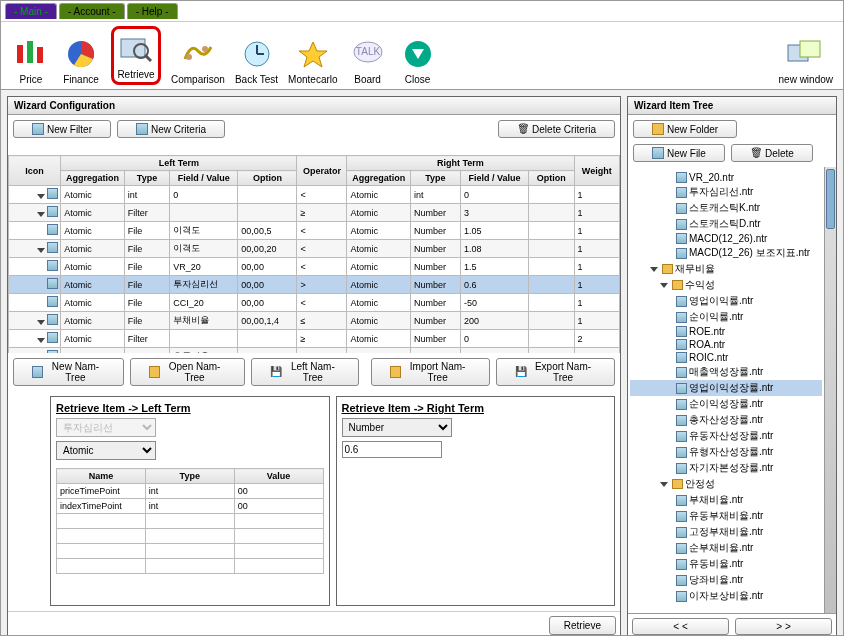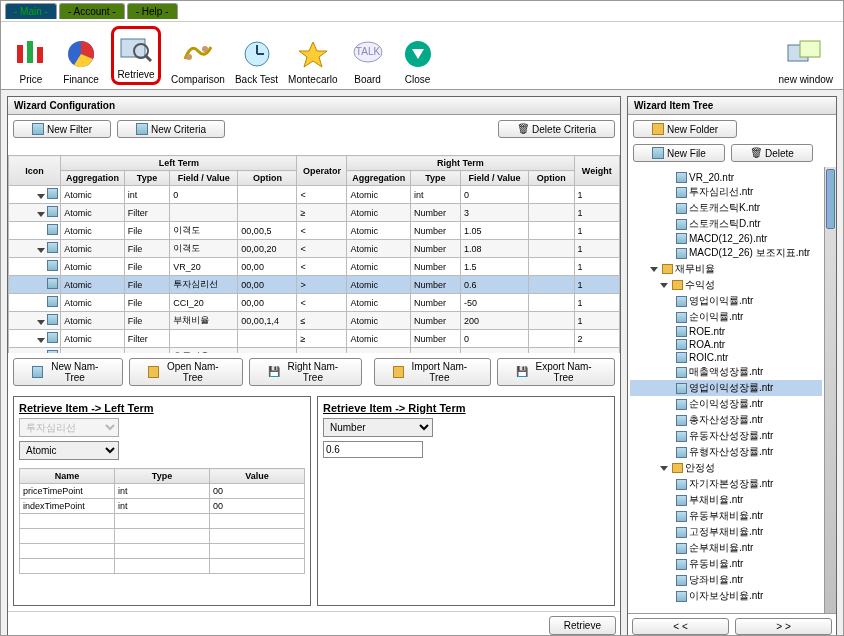--- a/index.html
+++ b/index.html
@@ -1,19 +1,19 @@
 <!DOCTYPE html>
 <html><head>
 <meta charset="utf-8">
 <style>
 * { box-sizing: border-box; margin: 0; padding: 0; font-family: Arial, sans-serif; font-size: 10px; }
 body { background: #f0f0f0; width: 844px; height: 636px; overflow: hidden; border: 1px solid #999; }
 .menubar { display: flex; gap: 2px; padding: 2px 4px; background: #fff; border-bottom: 1px solid #ccc; }
 .menu-tab { padding: 2px 8px; border: 1px solid #999; border-bottom: none; background: #4d7c0f; border-radius: 3px 3px 0 0; cursor: pointer; }
-.menu-tab.active { color: #0a0; background: #0c4a6e; }
+.menu-tab.active { color: #0a0; background: #4c1d95; }
 .toolbar { display: flex; gap: 10px; padding: 4px 10px; background: #fff; border-bottom: 1px solid #999; align-items: flex-end; position: relative; }
 .tool-item { display: flex; flex-direction: column; align-items: center; gap: 2px; cursor: pointer; }
 .tool-item .ico { width: 40px; height: 36px; display: flex; align-items: center; justify-content: center; }
 .tool-item span { font-size: 10px; }
 .tool-item.highlight { border: 3px solid #d00; border-radius: 8px; padding: 2px; }
 .tool-right { margin-left: auto; }
 .main { display: flex; gap: 6px; padding: 6px; height: calc(636px - 80px); }
 .panel { border: 1px solid #666; background: #fff; display: flex; flex-direction: column; }
 .panel-title { background: linear-gradient(#fafafa,#e0e0e0); padding: 3px 6px; font-weight: bold; border-bottom: 1px solid #999; }
 .left-panel { flex: 1; }
@@ -23,21 +23,21 @@
 .row-buttons { display: flex; gap: 6px; padding: 5px; }
 .row-buttons .rspace { margin-left: auto; }
 table { border-collapse: collapse; width: 100%; table-layout: fixed; margin-top: 12px; }
 th, td { border: 1px solid #bbb; padding: 2px 3px; font-size: 9px; text-align: left; overflow: hidden; white-space: nowrap; }
 th { background: linear-gradient(#f4f4f4,#e2e2e2); text-align: center; }
 tr.sel td { background: #bcd3ee; }
 tr.alt td { background: #f6f6f6; }
 .tree-col { width: 40px; text-align: right; padding-right: 2px; }
 .table-wrap { overflow-y: auto; flex: 1; }
 .sub-row { display: flex; gap: 6px; padding: 5px; }
-.retrieve-row { display: flex; gap: 6px; padding: 5px; flex: 1; }
+.retrieve-row { display: flex; gap: 6px; padding: 5px; flex: 1; margin-left: 37px; }
 .ret-panel { border: 1px solid #666; flex: 1; padding: 5px; display: flex; flex-direction: column; gap: 4px; }
 .ret-title { font-weight: bold; text-decoration: underline; font-size: 11px; }
 select, input[type=text] { border: 1px solid #888; padding: 2px; font-size: 10px; }
 .tree { padding: 4px 2px; overflow-y: auto; flex: 1; font-size: 10px; }
 .tree-item { padding: 1px 2px; white-space: nowrap; cursor: pointer; display: flex; align-items: center; gap: 2px; }
 .tree-item.sel { background: #bcd3ee; }
 .indent-0 { padding-left: 20px; }
 .indent-1 { padding-left: 30px; }
 .indent-2 { padding-left: 46px; }
 .ico-file { width: 11px; height: 11px; background: linear-gradient(#bde,#8bc); border: 1px solid #579; display: inline-block; }
@@ -352,21 +352,21 @@
       <button class="btn">
           <span class="bi ico-file"></span>
           <span>New Nam-Tree</span>
         </button>
       <button class="btn">
           <span class="bi ico-folder"></span>
           <span>Open Nam-Tree</span>
         </button>
       <button class="btn">
           <span class="bi">💾</span>
-          <span>Right Nam-Tree</span>
+          <span>Left Nam-Tree</span>
         </button>
       <span class="rspace" style="margin-left:auto"></span>
       <button class="btn">
           <span class="bi ico-folder"></span>
           <span>Import Nam-Tree</span>
         </button>
       <button class="btn">
           <span class="bi">💾</span>
           <span>Export Nam-Tree</span>
         </button>
@@ -518,31 +518,31 @@
             <span>총자산성장률.ntr</span>
           </div>
           <div class="tree-item indent-2">
             <span class="ico-file"></span>
             <span>유동자산성장률.ntr</span>
           </div>
           <div class="tree-item indent-2">
             <span class="ico-file"></span>
             <span>유형자산성장률.ntr</span>
           </div>
+          <div class="tree-item indent-2">
+            <span class="ico-file"></span>
+            <span>자기자본성장률.ntr</span>
+          </div>
           <div class="tree-item indent-1">
             <span class="tri"></span>
             <span class="ico-folder"></span>
             <span>안정성</span>
           </div>
           <div class="tree-item indent-2">
             <span class="ico-file"></span>
-            <span>자기자본성장률.ntr</span>
-          </div>
-          <div class="tree-item indent-2">
-            <span class="ico-file"></span>
             <span>부채비율.ntr</span>
           </div>
           <div class="tree-item indent-2">
             <span class="ico-file"></span>
             <span>유동부채비율.ntr</span>
           </div>
           <div class="tree-item indent-2">
             <span class="ico-file"></span>
             <span>고정부채비율.ntr</span>
           </div>

